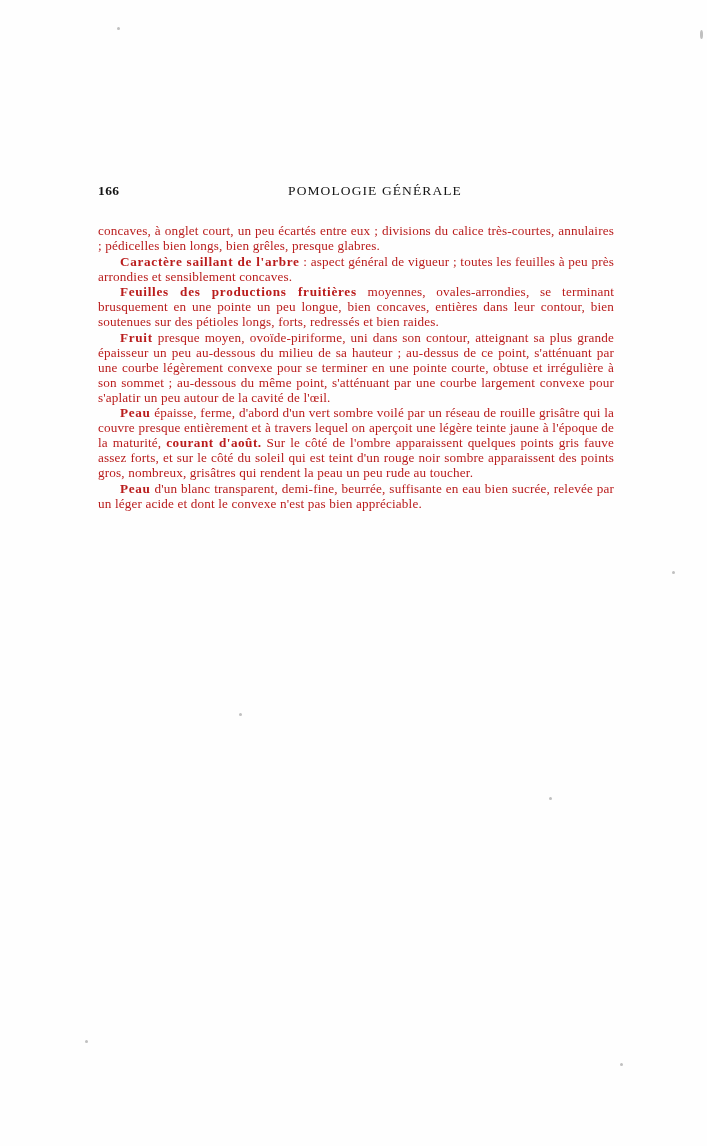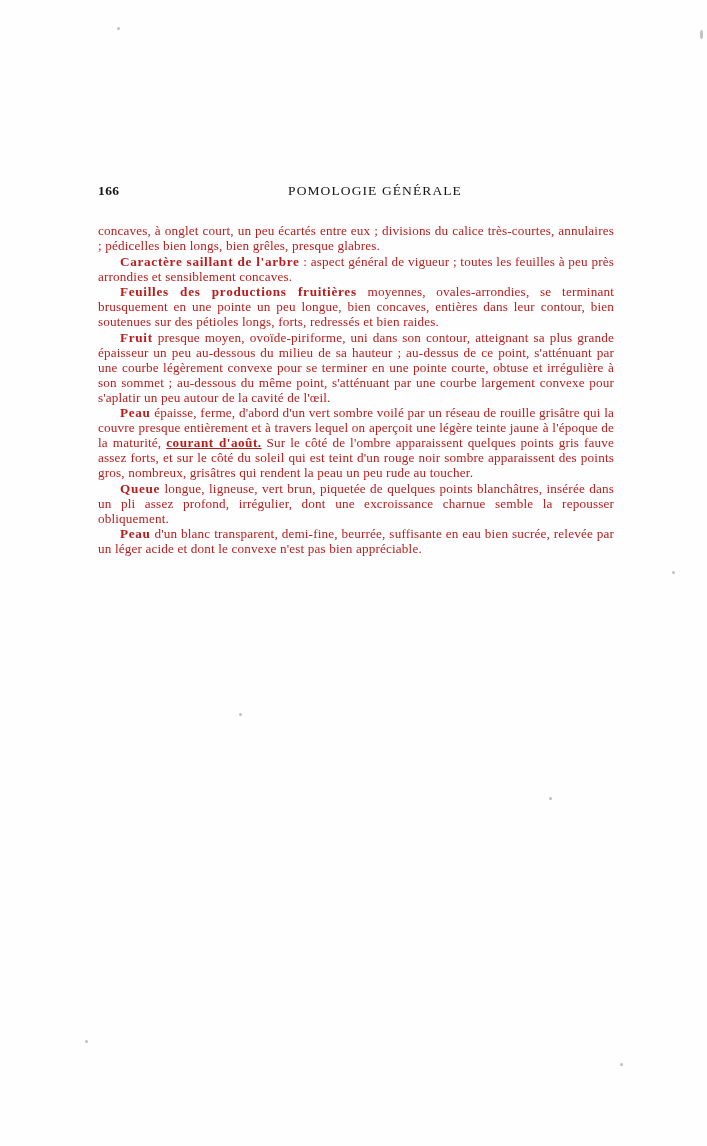--- a/index.html
+++ b/index.html
@@ -73,21 +73,20 @@
   p.para.indent {
     text-indent: 22px;
   }
   .lead {
     font-weight: bold;
     letter-spacing: .7px;
   }
   .bold {
     font-weight: bold;
     letter-spacing: .5px;
-    text-decoration: underline;
   }
 </style>
 </head>
 <body>
 
 <div class="page">
 
   <span class="speck" style="left:117px; top:27px; width:3px; height:3px;"></span>
   <span class="speck" style="left:700px; top:30px; width:3px; height:9px;"></span>
   <span class="speck" style="left:672px; top:571px; width:3px; height:3px;"></span>
@@ -117,22 +116,19 @@
 
     <p class="para indent">
       <span class="lead">Fruit</span><span> presque moyen, ovoïde-piriforme, uni dans son contour, atteignant sa plus grande épaisseur un peu au-dessous du milieu de sa hauteur ; au-dessus de ce point, s'atténuant par une courbe légèrement convexe pour se terminer en une pointe courte, obtuse et irrégulière à son sommet ; au-dessous du même point, s'atténuant par une courbe largement convexe pour s'aplatir un peu autour de la cavité de l'œil.</span>
     </p>
 
     <p class="para indent">
       <span class="lead">Peau</span><span> épaisse, ferme, d'abord d'un vert sombre voilé par un réseau de rouille grisâtre qui la couvre presque entièrement et à travers lequel on aperçoit une légère teinte jaune à l'époque de la maturité, </span><span class="bold">courant d'août.</span><span> Sur le côté de l'ombre apparaissent quelques points gris fauve assez forts, et sur le côté du soleil qui est teint d'un rouge noir sombre apparaissent des points gros, nombreux, grisâtres qui rendent la peau un peu rude au toucher.</span>
     </p>
 
 
-    <p class="para indent">
-      <span class="lead">Queue</span><span> longue, ligneuse, vert brun, piquetée de quelques points blanchâtres, insérée dans un pli assez profond, irrégulier, dont une excroissance charnue semble la repousser obliquement.</span>
-    </p>
 
     <p class="para indent">
       <span class="lead">Peau</span><span> d'un blanc transparent, demi-fine, beurrée, suffisante en eau bien sucrée, relevée par un léger acide et dont le convexe n'est pas bien appréciable.</span>
     </p>
 
   </div>
 </div>
 
 </body></html>

